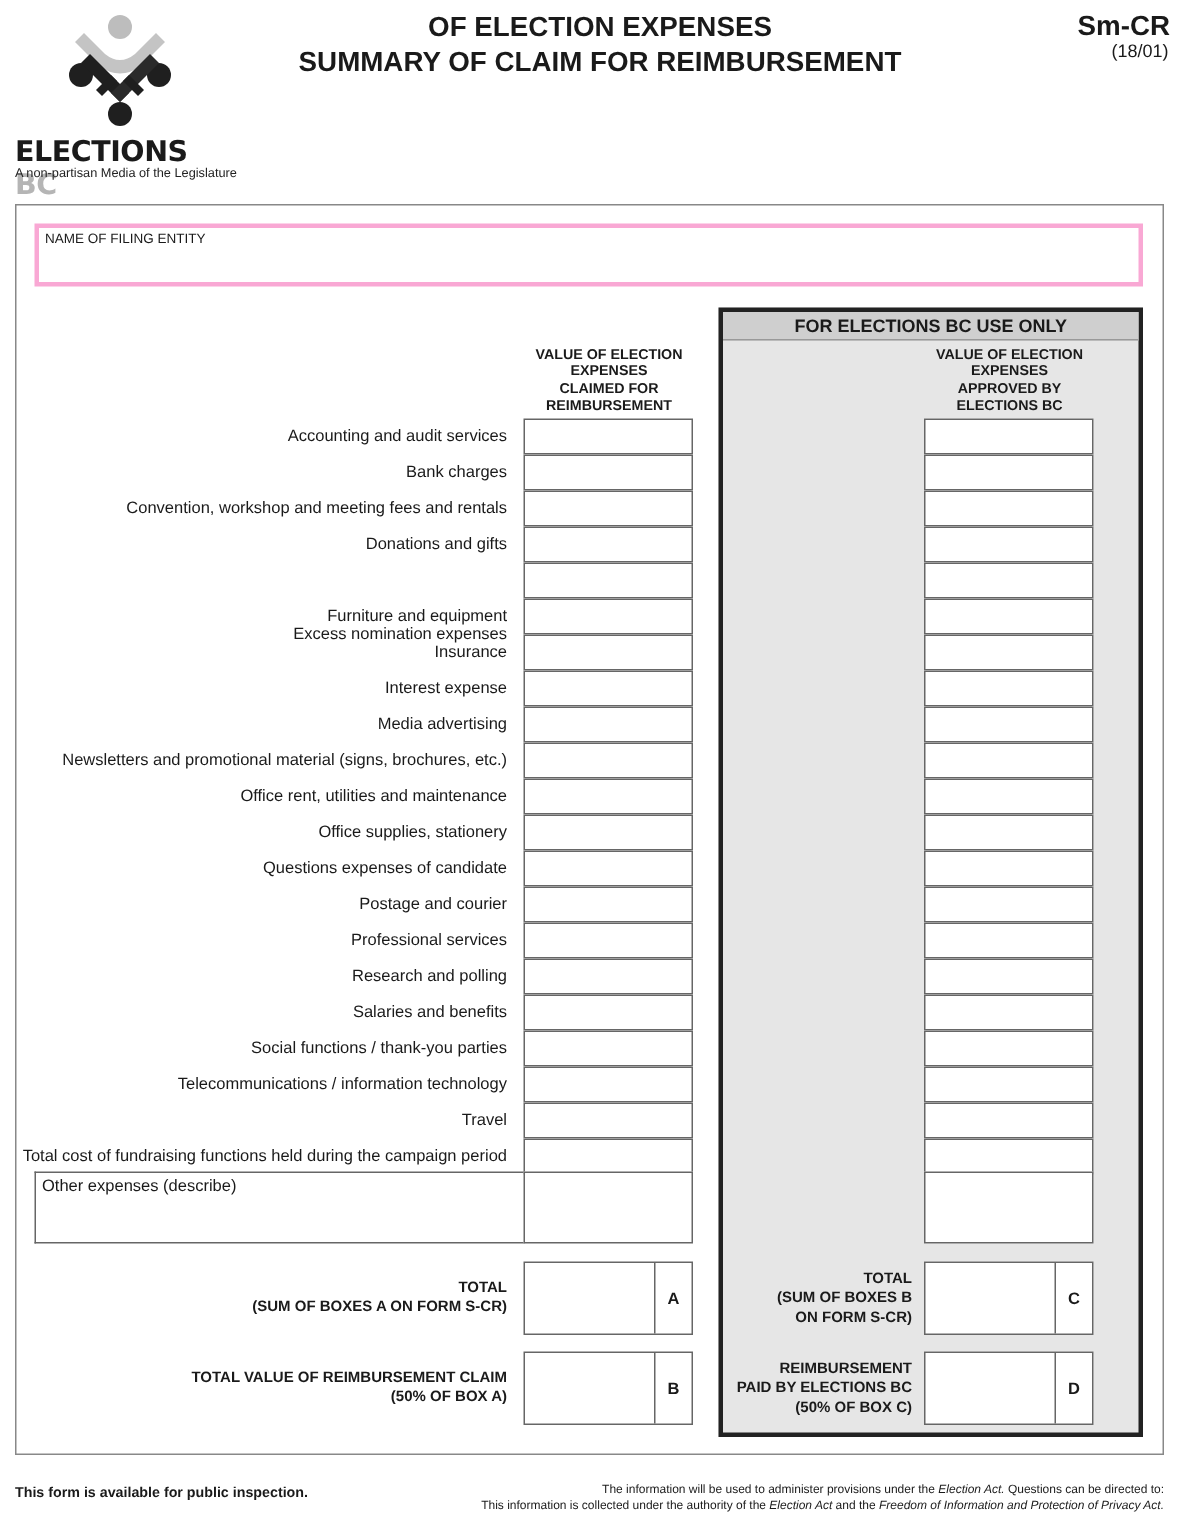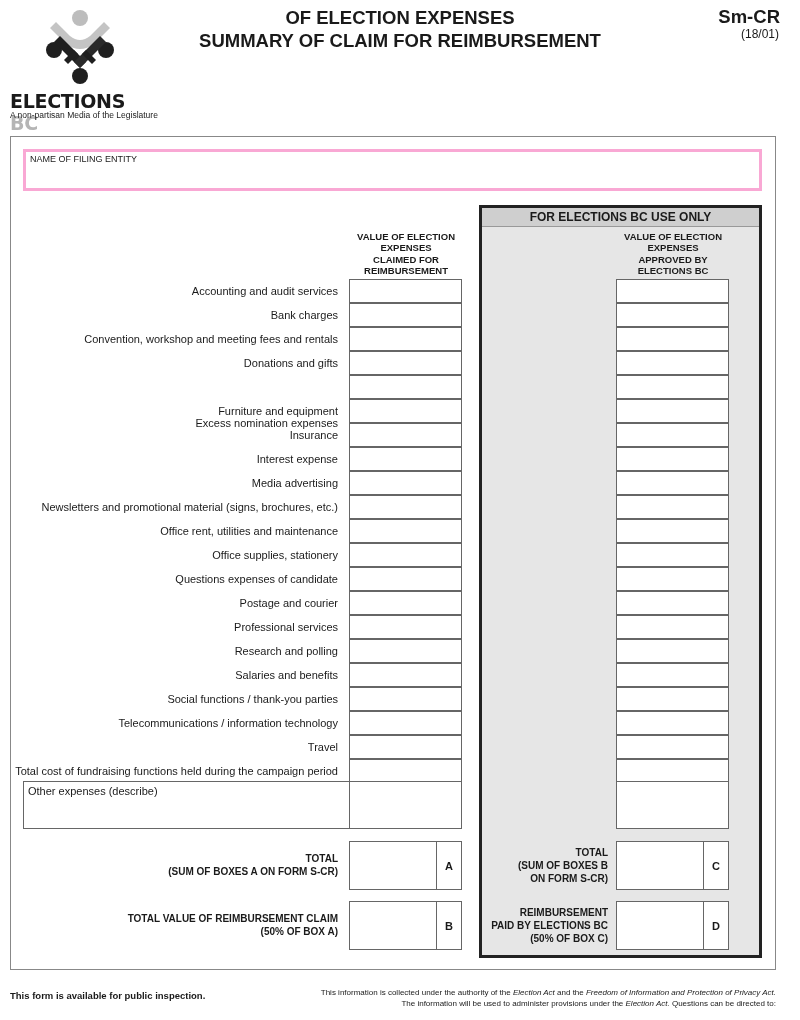--- a/index.html
+++ b/index.html
@@ -209,15 +209,15 @@
   <div>(50% OF BOX C)</div>
 </div>
 <div class="sum-box" style="left:616px; top:901px;">
   <div class="val"></div>
   <div class="letter">D</div>
 </div>
 
 <div class="foot-left1">This form is available for public inspection.</div>
 <div class="foot-left2">PLEASE KEEP A COPY FOR YOUR RECORDS</div>
 <div class="foot-right">
+  <div><span>The information will be used to administer provisions under the </span><i>Election Act.</i><span> Questions can be directed to:</span></div>
   <div><span>This information is collected under the authority of the </span><i>Election Act</i><span> and the </span><i>Freedom of Information and Protection of Privacy Act.</i></div>
-  <div><span>The information will be used to administer provisions under the </span><i>Election Act.</i><span> Questions can be directed to:</span></div>
 </div>
 
 </body></html>

